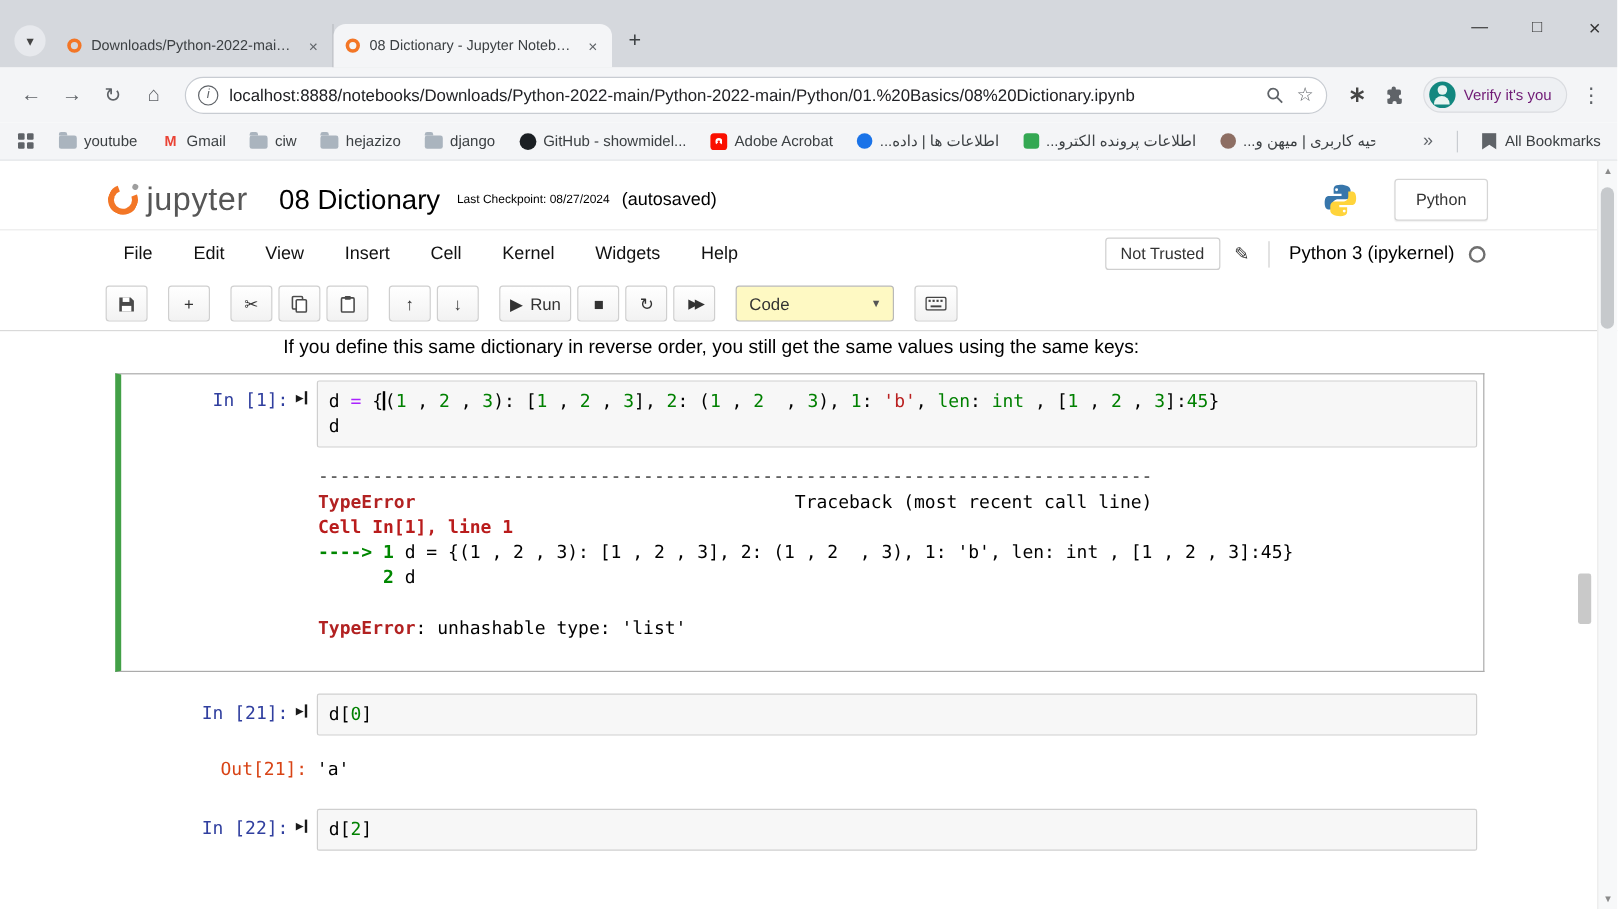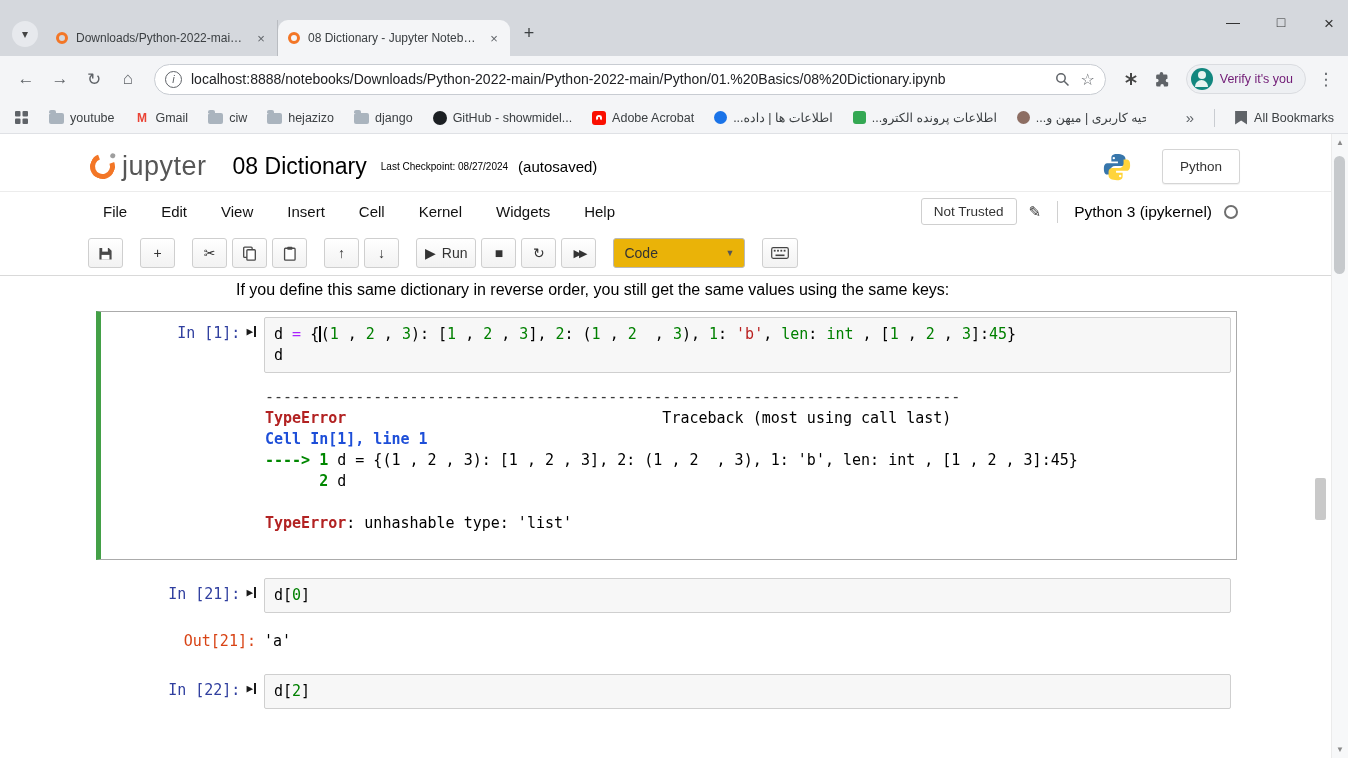--- a/index.html
+++ b/index.html
@@ -75,21 +75,21 @@
   .ntbtn{border:1px solid #cfcfcf;border-radius:3px;background:#fff;padding:5px 12px;font-size:13.5px;color:#333}
   .pencil{font-size:15px;color:#333}
   .kernelsep{width:1px;height:22px;background:#d0d0d0;margin:0 4px}
   .kernelname{font-size:15.5px;color:#000}
   .kcircle{width:14px;height:14px;border:2px solid #6f6f6f;border-radius:50%}
 
   .jtoolbar{height:45px;display:flex;align-items:center;padding:0 0 0 88px;gap:5px;border-bottom:1px solid #d9d9d9}
   .grp{display:flex;gap:5px;margin-right:12px}
   .tbtn{height:30px;min-width:35px;border:1px solid #cfcfcf;border-radius:3px;background:linear-gradient(#fff,#f2f2f2);display:flex;align-items:center;justify-content:center;font-size:14px;color:#333;padding:0 8px;gap:6px}
   .ff{letter-spacing:-3px;font-size:11px}
-  .cselect{height:30px;width:132px;border:1px solid #b9b9b9;border-radius:3px;background:#eab308;display:flex;align-items:center;padding:0 10px;font-size:14px;color:#333}
+  .cselect{height:30px;width:132px;border:1px solid #b9b9b9;border-radius:3px;background:#fef9c3;display:flex;align-items:center;padding:0 10px;font-size:14px;color:#333}
   .cselect .caret-dn{margin-left:auto;font-size:9px;color:#555}
 
   .jcontent{position:relative}
   .intro{margin:5px 0 0 236px;font-size:16px;color:#000}
 
   .cell{display:flex;flex-direction:column;margin:12px 111px 0 96px;border:1px solid transparent;border-left-width:5px;padding:5px}
   .cell.selected{border-color:#ababab;border-left-color:#43a047}
   .crow{display:flex}
   .outrow{margin-top:12px}
   .pcol{width:150px;flex:none;display:flex;justify-content:flex-end;align-items:flex-start;gap:6px;padding-top:7px;font-family:"DejaVu Sans Mono",monospace;font-size:15px;margin-right:8px}
@@ -103,21 +103,21 @@
   .opre{flex:1;font-family:"DejaVu Sans Mono",monospace;font-size:15px;line-height:21px;padding:2px 0 20px 1px}
   .oval{font-family:"DejaVu Sans Mono",monospace;font-size:15px;padding-top:7px;color:#000}
 
   .tk-p{color:#000}
   .tk-o{color:#aa22ff}
   .tk-n{color:#008000}
   .tk-s{color:#ba2121}
   .tk-b{color:#008000}
   .tk-sep{color:#3b3b3b}
   .tk-err{color:#b22222;font-weight:bold}
-  .tk-loc{color:#1d4ed8;font-weight:bold}
+  .tk-loc{color:#b91c1c;font-weight:bold}
   .tk-arrow{color:#008700;font-weight:bold}
   .caret{display:inline-block;width:1.5px;height:16px;background:#000;vertical-align:-3px}
 
   
   .vscroll{position:absolute;right:0;top:0;bottom:0;width:17px;background:#f7f8f9;border-left:1px solid #ebebeb;display:flex;flex-direction:column;align-items:center;justify-content:space-between;padding:4px 0;font-size:8px;color:#8a8a8a}
   .vthumb{position:absolute;right:3px;top:22px;width:11px;height:118px;background:#c6c9cc;border-radius:6px}
   .innerthumb{position:absolute;right:22px;top:344px;width:11px;height:42px;background:#c9c9c9;border-radius:2px}
 
   svg{display:block}
 </style>
@@ -363,21 +363,21 @@
               </div>
               <div class="codebox">
                 <div class="cline"><span class="tk-p">d </span><span class="tk-o">= </span><span class="tk-p">{</span><span class="caret"></span><span class="tk-p">(</span><span class="tk-n">1</span><span class="tk-p"> , </span><span class="tk-n">2</span><span class="tk-p"> , </span><span class="tk-n">3</span><span class="tk-p">): [</span><span class="tk-n">1</span><span class="tk-p"> , </span><span class="tk-n">2</span><span class="tk-p"> , </span><span class="tk-n">3</span><span class="tk-p">], </span><span class="tk-n">2</span><span class="tk-p">: (</span><span class="tk-n">1</span><span class="tk-p"> , </span><span class="tk-n">2</span><span class="tk-p">  , </span><span class="tk-n">3</span><span class="tk-p">), </span><span class="tk-n">1</span><span class="tk-p">: </span><span class="tk-s">'b'</span><span class="tk-p">, </span><span class="tk-b">len</span><span class="tk-p">: </span><span class="tk-b">int</span><span class="tk-p"> , [</span><span class="tk-n">1</span><span class="tk-p"> , </span><span class="tk-n">2</span><span class="tk-p"> , </span><span class="tk-n">3</span><span class="tk-p">]:</span><span class="tk-n">45</span><span class="tk-p">}</span></div>
                 <div class="cline"><span class="tk-p">d</span></div>
               </div>
             </div>
             <div class="crow outrow">
               <div class="pcol"></div>
               <div class="opre">
                 <div class="cline"><span class="tk-sep">-----------------------------------------------------------------------------</span></div>
-                <div class="cline"><span class="tk-err">TypeError</span><span class="tk-p">                                   Traceback (most using call last)</span></div>
+                <div class="cline"><span class="tk-err">TypeError</span><span class="tk-p">                                   Traceback (most recent call line)</span></div>
                 <div class="cline"><span class="tk-loc">Cell In[1], line 1</span></div>
                 <div class="cline"><span class="tk-arrow">----&gt; 1</span><span class="tk-p"> d = {(1 , 2 , 3): [1 , 2 , 3], 2: (1 , 2  , 3), 1: 'b', len: int , [1 , 2 , 3]:45}</span></div>
                 <div class="cline"><span class="tk-arrow">      2</span><span class="tk-p"> d</span></div>
                 <div class="cline">&nbsp;</div>
                 <div class="cline"><span class="tk-err">TypeError</span><span class="tk-p">: unhashable type: 'list'</span></div>
               </div>
             </div>
           </div>
           <div class="cell">
             <div class="crow">

